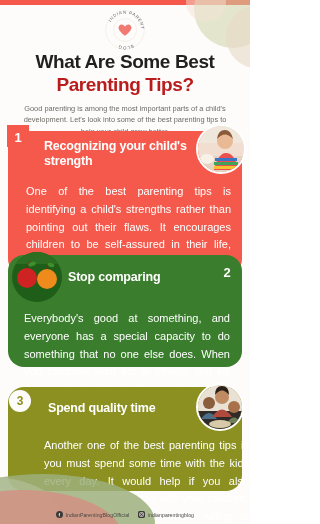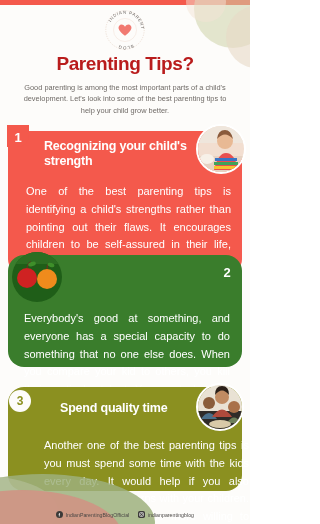--- a/index.html
+++ b/index.html
@@ -48,21 +48,21 @@
     font-size:7.4px; line-height:1.55; color:#6f6a66;
   }
 
   
   .card {
     position:absolute; left:8px; width:234px;
     border-radius:16px; color:#ffffff;
   }
   .card-1 { top:131px; height:144px; background:#f4594c; border-top-left-radius:2px; }
   .card-2 { top:255px; height:112px; background:#3a7d2c; }
-  .card-3 { top:387px; height:104px; background:#8b9020;padding-left:12px; }
+  .card-3 { top:387px; height:104px; background:#8b9020; }
 
   .card-head { position:relative; height:40px; }
   .card-title {
     position:absolute; font-size:12.5px; font-weight:bold;
     line-height:1.18; letter-spacing:-.2px;
   }
   .card-1 .card-title { left:36px; top:8px; width:150px; }
   .card-2 .card-title { left:60px; top:15px; width:150px; }
   .card-3 .card-title { left:40px; top:14px; width:160px; }
 
@@ -155,20 +155,21 @@
         <textPath href="#arcTop" startOffset="16%">INDIAN PARENTING</textPath>
       </text>
       <text font-size="9" font-family="Liberation Sans, sans-serif" fill="#6d6763" letter-spacing="1.6">
         <textPath href="#arcBot" startOffset="34%">BLOG</textPath>
       </text>
       <path d="M50 62 C38 53 34 46 38 41 C41 37 47 38 50 43 C53 38 59 37 62 41 C66 46 62 53 50 62 Z" fill="#ef6c63" opacity=".9"></path>
     </svg>
   </div>
 
   <div class="header">
+    <div class="title-1">What Are Some Best</div>
     <div class="title-2">Parenting Tips?</div>
     <div class="subtitle">Good parenting is among the most important parts of a child's development. Let's look into some of the best parenting tips to help your child grow better.</div>
   </div>
 
   <div class="card card-1">
     <div class="card-head">
       <div class="card-title">Recognizing your child's strength</div>
     </div>
     <div class="card-body">One of the best parenting tips is identifying a child's strengths rather than pointing out their flaws. It encourages children to be self-assured in their life, and no one can swiftly undermine their self-assurance if you support the child in the areas where they excel.</div>
   </div>
@@ -182,20 +183,23 @@
       <path d="M19 13 q8 -9 16 0 q-2 -9 -8 -9 q-7 0 -8 9 Z" fill="#8a5a3b"></path>
       <path d="M16 44 q4 -17 12 -17 q9 0 12 17 Z" fill="#e94f4f"></path>
       <path d="M16 40 h24 v3 h-24 Z" fill="#f4c430"></path>
       <path d="M16 36 h24 v3 h-24 Z" fill="#3fa35a"></path>
       <path d="M17 32 h22 v3 h-22 Z" fill="#3a74c4"></path>
       <ellipse cx="9" cy="33" rx="7" ry="5" fill="#f7f1e8"></ellipse>
     </svg>
   </div>
 
   <div class="card card-2">
+    <div class="card-head">
+      <div class="card-title">Stop comparing</div>
+    </div>
     <div class="card-body">Everybody's good at something, and everyone has a special capacity to do something that no one else does. When you compare your kid to others, you kill their particular talent. You must abandon comparisons and let the kids grow as they are. It will assist you in maximizing your child's potential.</div>
   </div>
   <div class="num num-2">2</div>
   <div class="photo photo-2">
     <svg width="50" height="50" viewBox="0 0 50 50" aria-hidden="true">
       <rect width="50" height="50" fill="#1f5e18"></rect>
       <rect x="0" y="0" width="50" height="12" fill="#2d6e22"></rect>
       <circle cx="15" cy="26" r="10" fill="#cf2222"></circle>
       <path d="M15 16 q1 -5 4 -6" stroke="#5a3a1e" stroke-width="1.6" fill="none"></path>
       <ellipse cx="20" cy="12" rx="4" ry="2.2" fill="#3e8f2a" transform="rotate(-20 20 12)"></ellipse>

